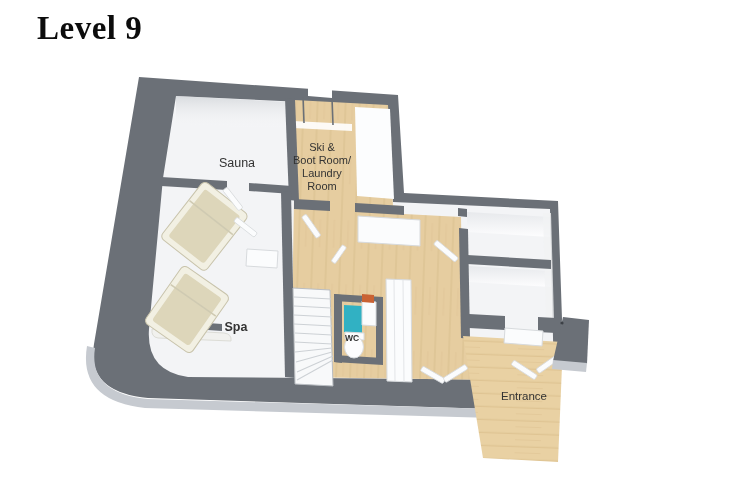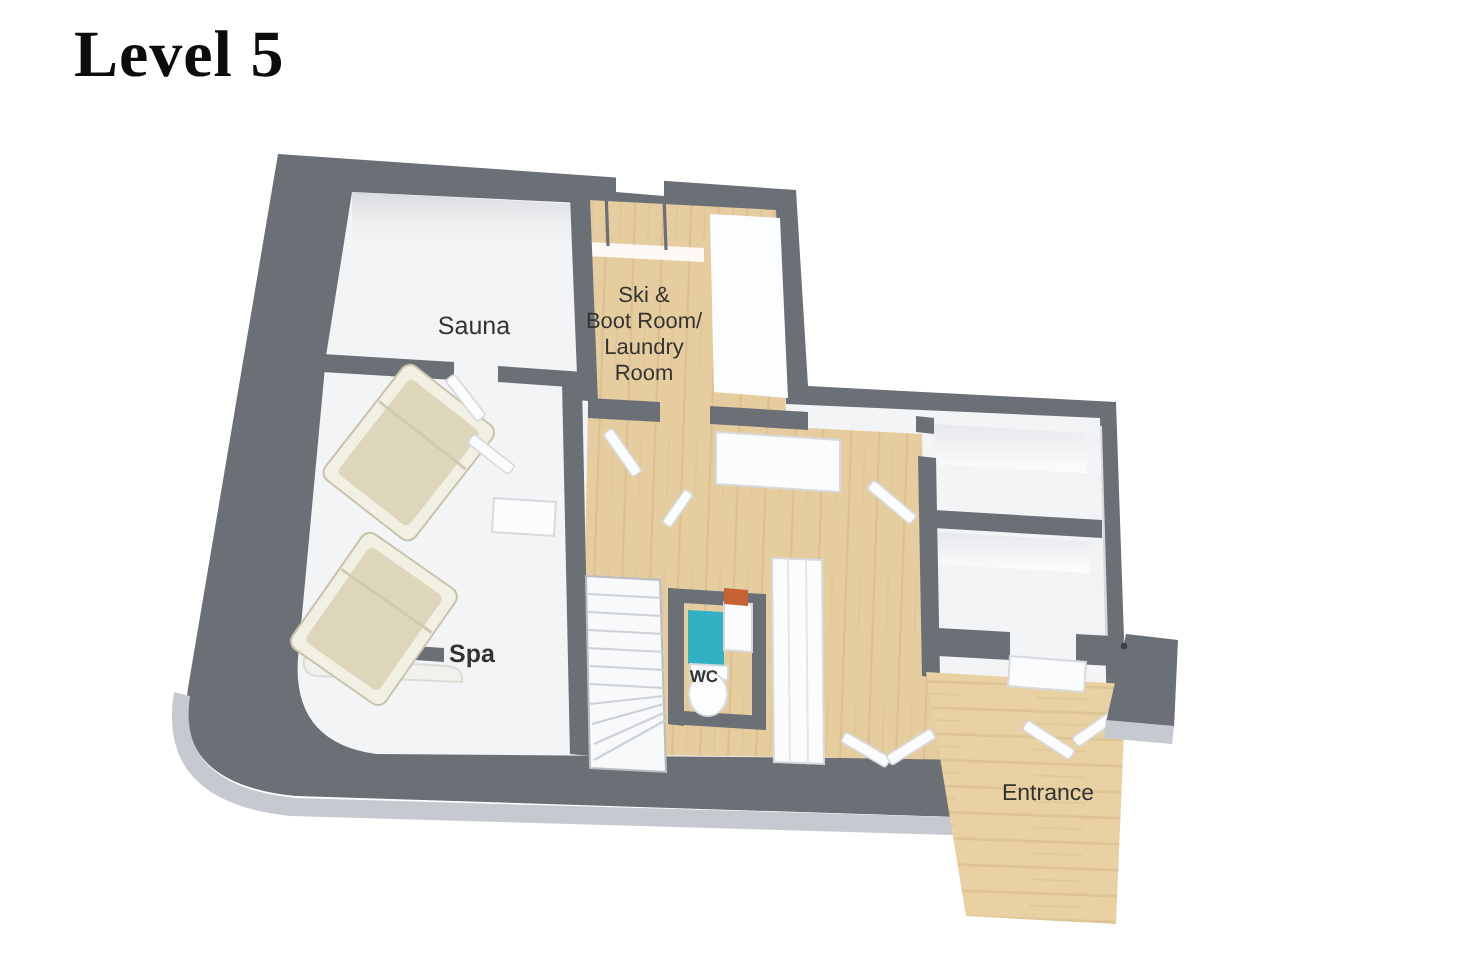--- a/index.html
+++ b/index.html
@@ -23,21 +23,21 @@
   .white-item{fill:var(--doorWhite);stroke:var(--doorStroke);stroke-width:1;}
   .door-leaf{fill:var(--doorWhite);stroke:var(--doorStroke);stroke-width:0.8;}
   .lbl{fill:var(--label);font-family:"Liberation Sans",sans-serif;font-weight:500;}
   .lbl-spa{font-weight:600;}
   .lbl-wc{font-weight:700;}
 </style>
 </head>
 <body>
 
 <div class="stage">
-  <h1 class="title">Level 5</h1>
+  <h1 class="title">Level 9</h1>
 
   <svg width="738" height="479" viewBox="0 0 738 479">
     <defs>
       <pattern id="woodV" width="14" height="64" patternUnits="userSpaceOnUse" patternTransform="rotate(2)">
         <rect width="14" height="64" class="woodbase"></rect>
         <rect x="12.4" width="1.2" height="64" class="woodline" opacity="0.55"></rect>
         <rect x="5.5" y="16" width="0.9" height="28" class="woodline" opacity="0.3"></rect>
       </pattern>
       <pattern id="woodH" width="64" height="13" patternUnits="userSpaceOnUse" patternTransform="rotate(2)">
         <rect width="64" height="13" class="woodbase2"></rect>

